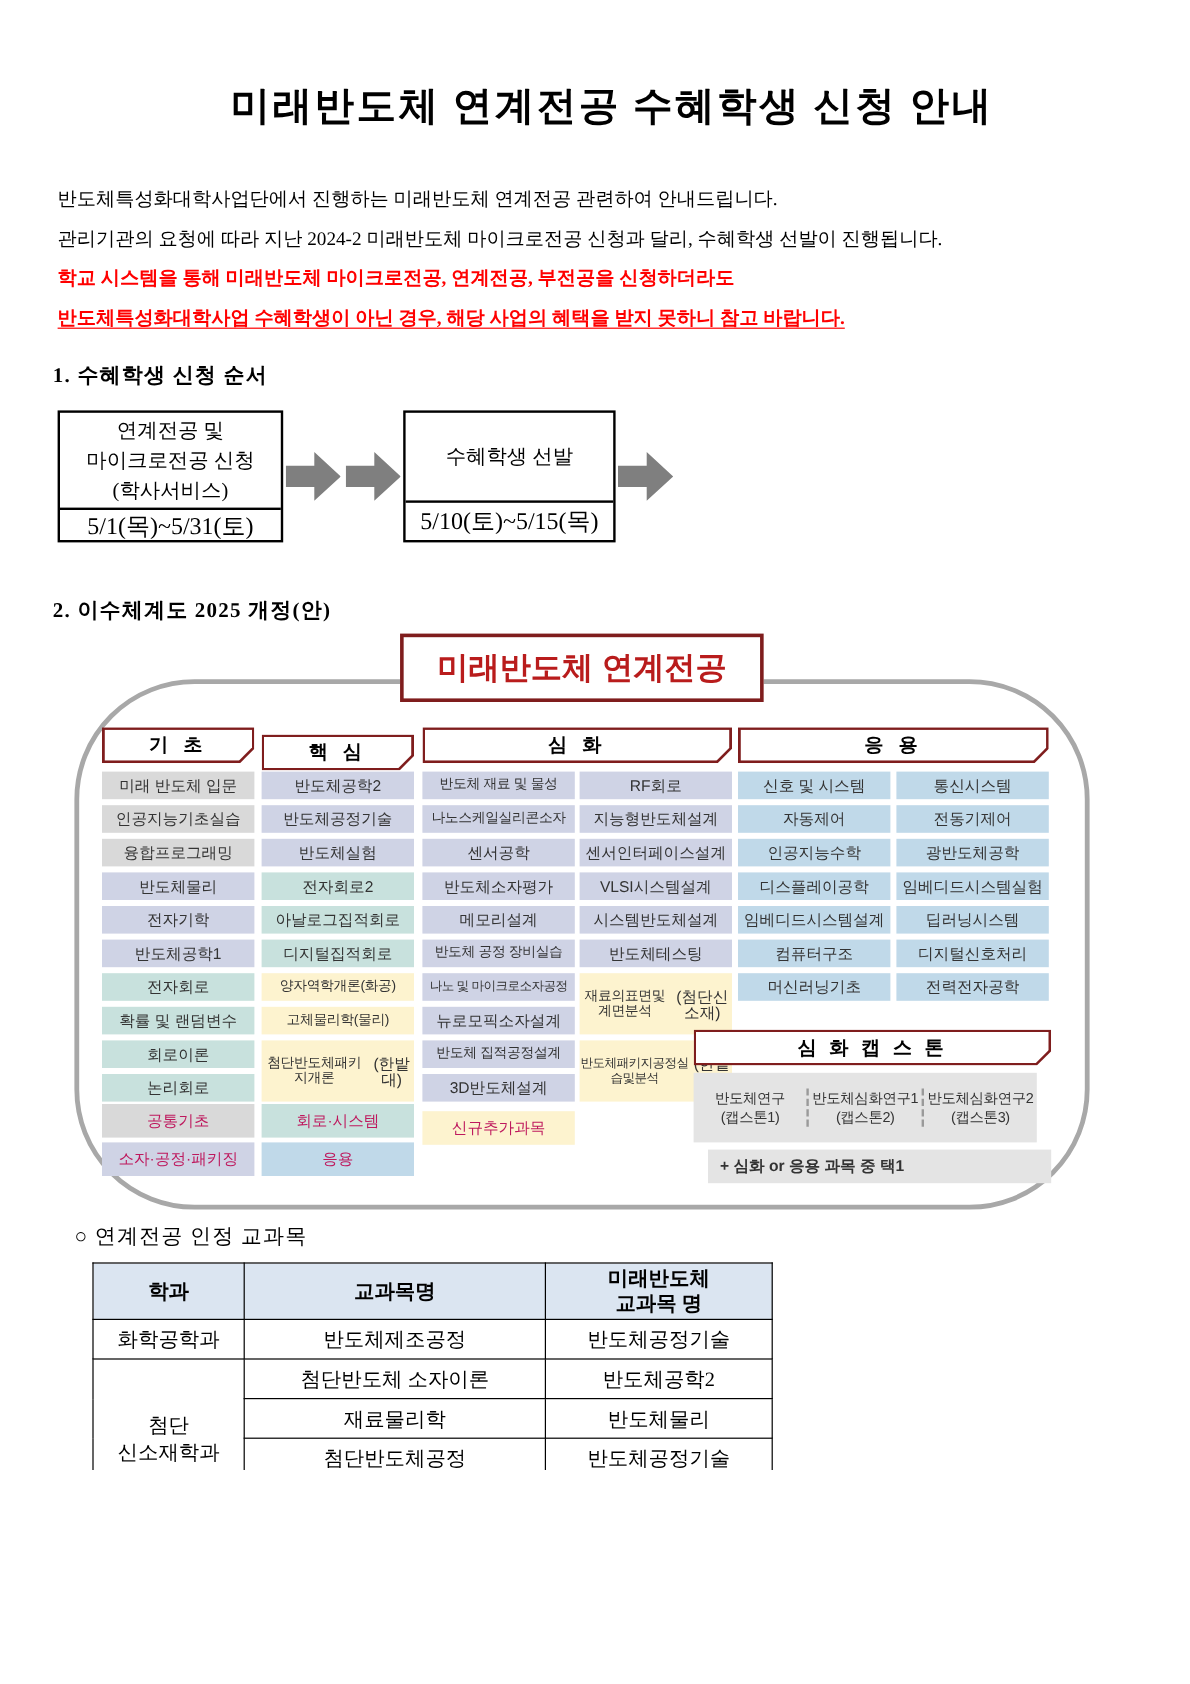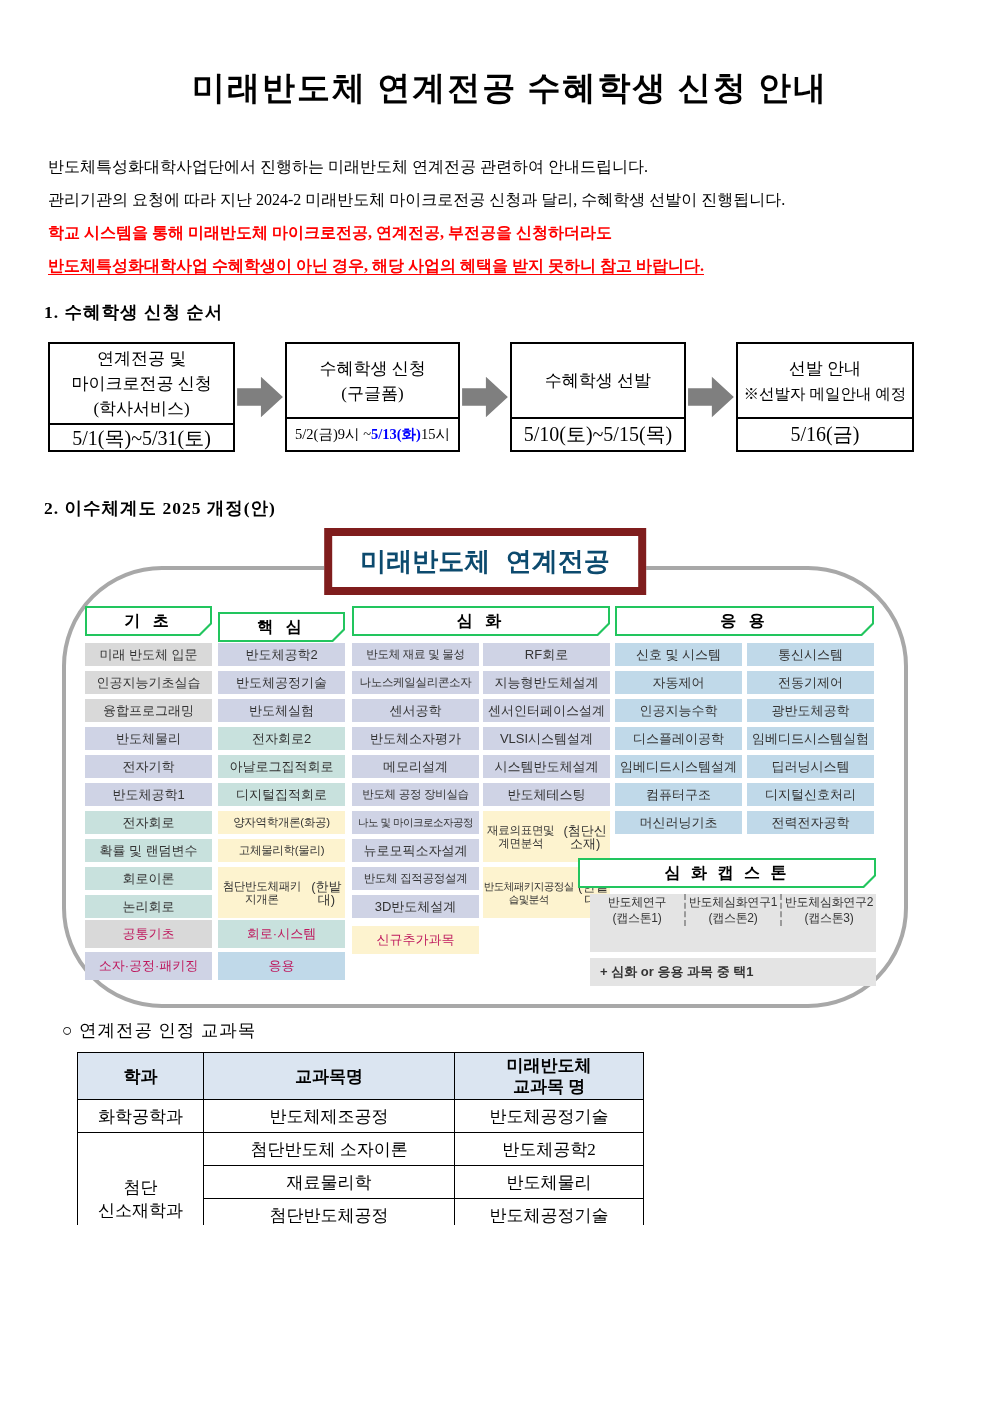--- a/index.html
+++ b/index.html
@@ -27,39 +27,39 @@
   .step2 .step-date{font-size:14.5px;}
   .hl-blue{color:#0000ff;font-weight:bold;}
   .flow-arrow{width:46px;height:44px;align-self:center;margin:0 2px;background:#7f7f7f;
               clip-path:polygon(0 30%,52% 30%,52% 4%,100% 50%,52% 96%,52% 70%,0 70%);}
 
   
   .diagram{position:absolute;top:566px;left:62px;width:838px;height:434px;
            border:4px solid #a8a8a8;border-radius:100px;background:#fff;
            font-family:"Liberation Sans","DejaVu Sans",sans-serif;color:#333;}
   .diag-title{position:absolute;top:-42px;left:50%;transform:translateX(-50%);
-              background:#fff;border:8px solid #7f1d1d;padding:8px 28px;
-              font-size:26px;font-weight:bold;color:#0c4a6e;white-space:nowrap;z-index:2;font-family:Liberation Mono, monospace;}
-  .pennant{position:absolute;height:30px;background:#22c55e;
+              background:#fff;border:3px solid #7f1d1d;padding:8px 28px;
+              font-size:26px;font-weight:bold;color:#b91c1c;white-space:nowrap;z-index:2;}
+  .pennant{position:absolute;height:30px;background:#7f1d1d;
            clip-path:polygon(0 0,100% 0,100% calc(100% - 12px),calc(100% - 12px) 100%,0 100%);}
   .pennant-in{position:absolute;inset:2px;background:#fff;display:flex;align-items:center;justify-content:center;
               font-size:16px;font-weight:bold;letter-spacing:4px;color:#000;
               clip-path:polygon(0 0,100% 0,100% calc(100% - 11px),calc(100% - 11px) 100%,0 100%);}
   .col{position:absolute;top:73px;width:127px;}
   .course{height:23px;margin-bottom:5px;display:flex;align-items:center;justify-content:center;
           font-size:13px;text-align:center;line-height:13px;}
   .course.tall{height:51px;flex-direction:row;justify-content:center;gap:2px;}
   .sm{font-size:11.5px;letter-spacing:-0.3px;}
   .xs{font-size:10.5px;letter-spacing:-0.5px;}
   .gray{background:#d9d9d9;} .lavender{background:#cfd3e5;} .teal{background:#c8e1dd;}
   .yellow{background:#fdf3cf;} .blue{background:#c0d9e9;}
   .legend-box{position:absolute;height:28px;width:127px;display:flex;align-items:center;justify-content:center;
               font-size:13px;color:#be185d;}
-  .capstone-box{position:absolute;left:524px;top:324px;width:286px;height:58px;background:#e4e4e4;
-                display:flex;align-items:flex-start;}
+  .capstone-box{position:absolute;left:512px;top:324px;width:286px;height:58px;background:#e4e4e4;
+                display:flex;align-items:center;}
   .cap-cell{flex:1;display:flex;flex-direction:column;align-items:center;justify-content:center;
             font-size:12px;line-height:16px;letter-spacing:-0.3px;}
   .cap-cell + .cap-cell{border-left:2px dashed #9a9a9a;}
   .capstone-note{position:absolute;left:524px;top:388px;width:286px;height:28px;background:#e4e4e4;
                  display:flex;align-items:center;font-size:13px;font-weight:bold;padding-left:10px;
                  box-sizing:border-box;}
 
   
   .course-table{position:absolute;top:1052px;left:77px;border-collapse:collapse;
                 font-size:17px;text-align:center;}
@@ -87,46 +87,28 @@
   <div class="flow">
     <div class="step step1">
       <div class="step-title">
         <div>연계전공 및</div>
         <div>마이크로전공 신청</div>
         <div>(학사서비스)</div>
       </div>
       <div class="step-date">5/1(목)~5/31(토)</div>
     </div>
     <div class="flow-arrow"></div>
-    <div class="step step2">
-      <div class="step-title">
-        <div>수혜학생 신청</div>
-        <div>(구글폼)</div>
-      </div>
-      <div class="step-date">
-          <span>5/2(금)9시 ~ </span>
-          <span class="hl-blue">5/13(화)</span>
-          <span>15시</span>
-        </div>
-    </div>
     <div class="flow-arrow"></div>
     <div class="step step3">
       <div class="step-title">
         <div>수혜학생 선발</div>
       </div>
       <div class="step-date">5/10(토)~5/15(목)</div>
     </div>
     <div class="flow-arrow"></div>
-    <div class="step step4">
-      <div class="step-title">
-        <div>선발 안내</div>
-        <div class="small-line">※선발자 메일안내 예정</div>
-      </div>
-      <div class="step-date">5/16(금)</div>
-    </div>
   </div>
 
   <div class="sec-heading" style="top:496px;">2. 이수체계도 2025 개정(안)</div>
 
   <div class="diagram">
     <div class="diag-title">미래반도체 연계전공</div>
 
     <div class="pennant" style="left:19px;top:36px;width:127px;">
       <div class="pennant-in">기 초</div>
     </div>

